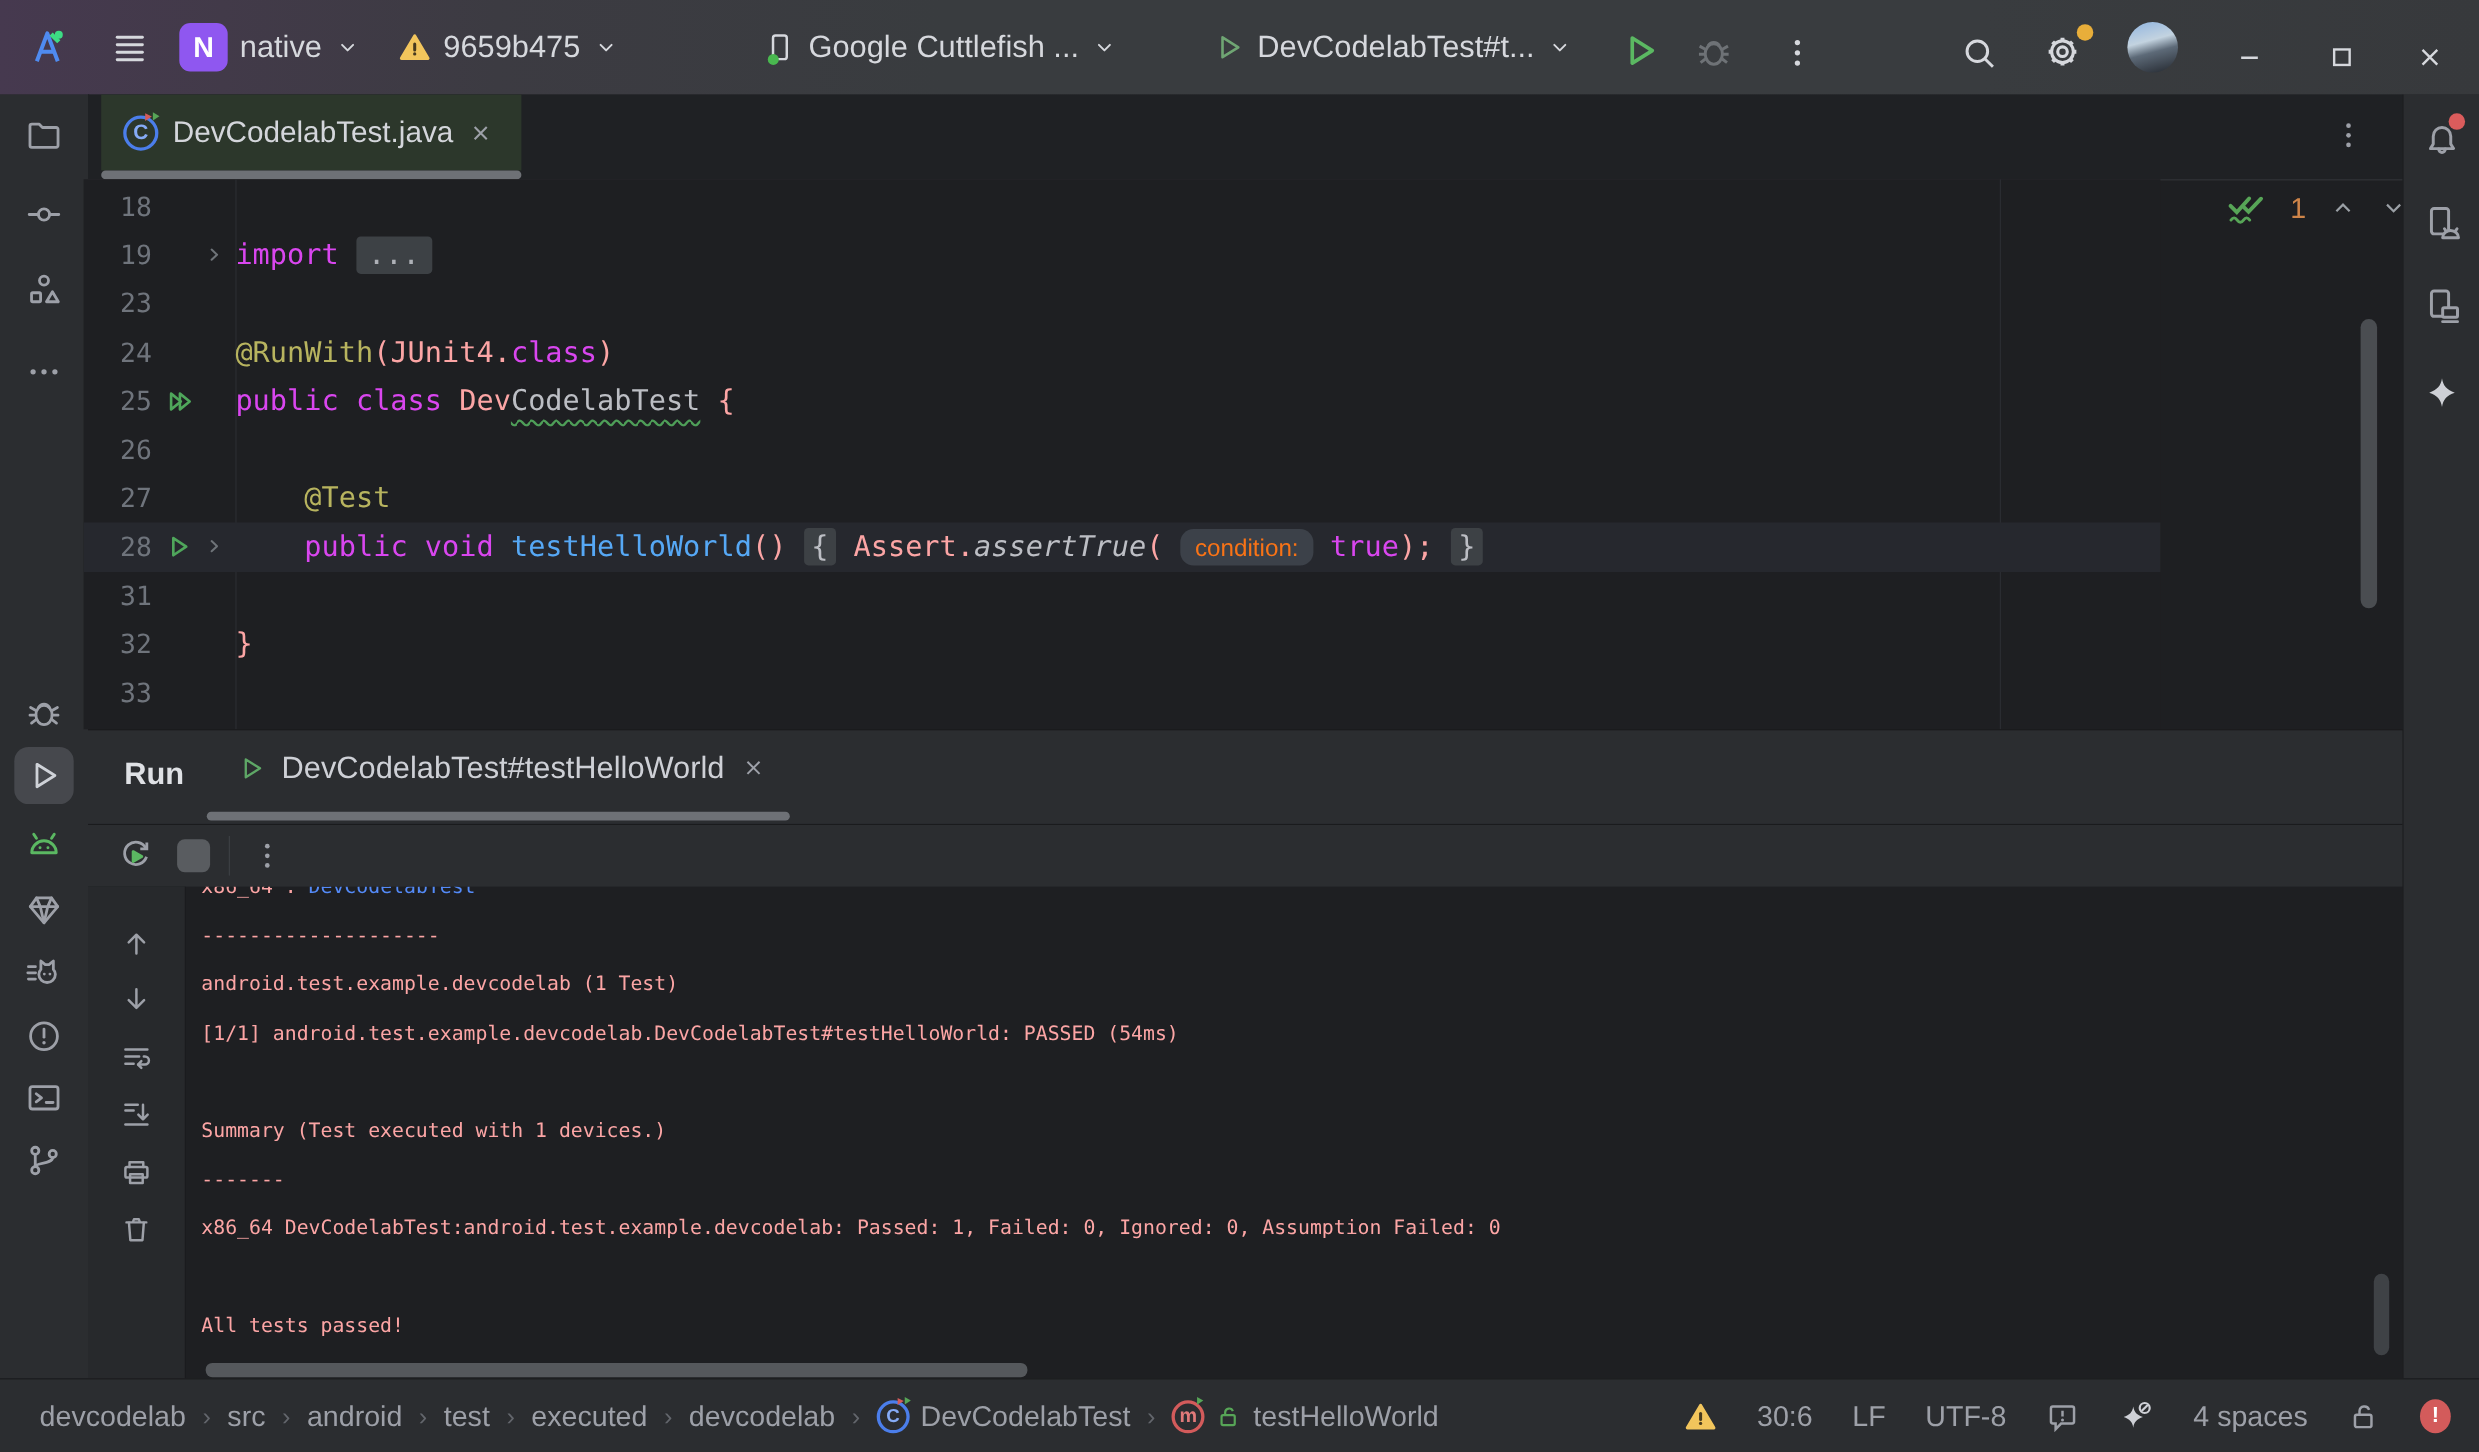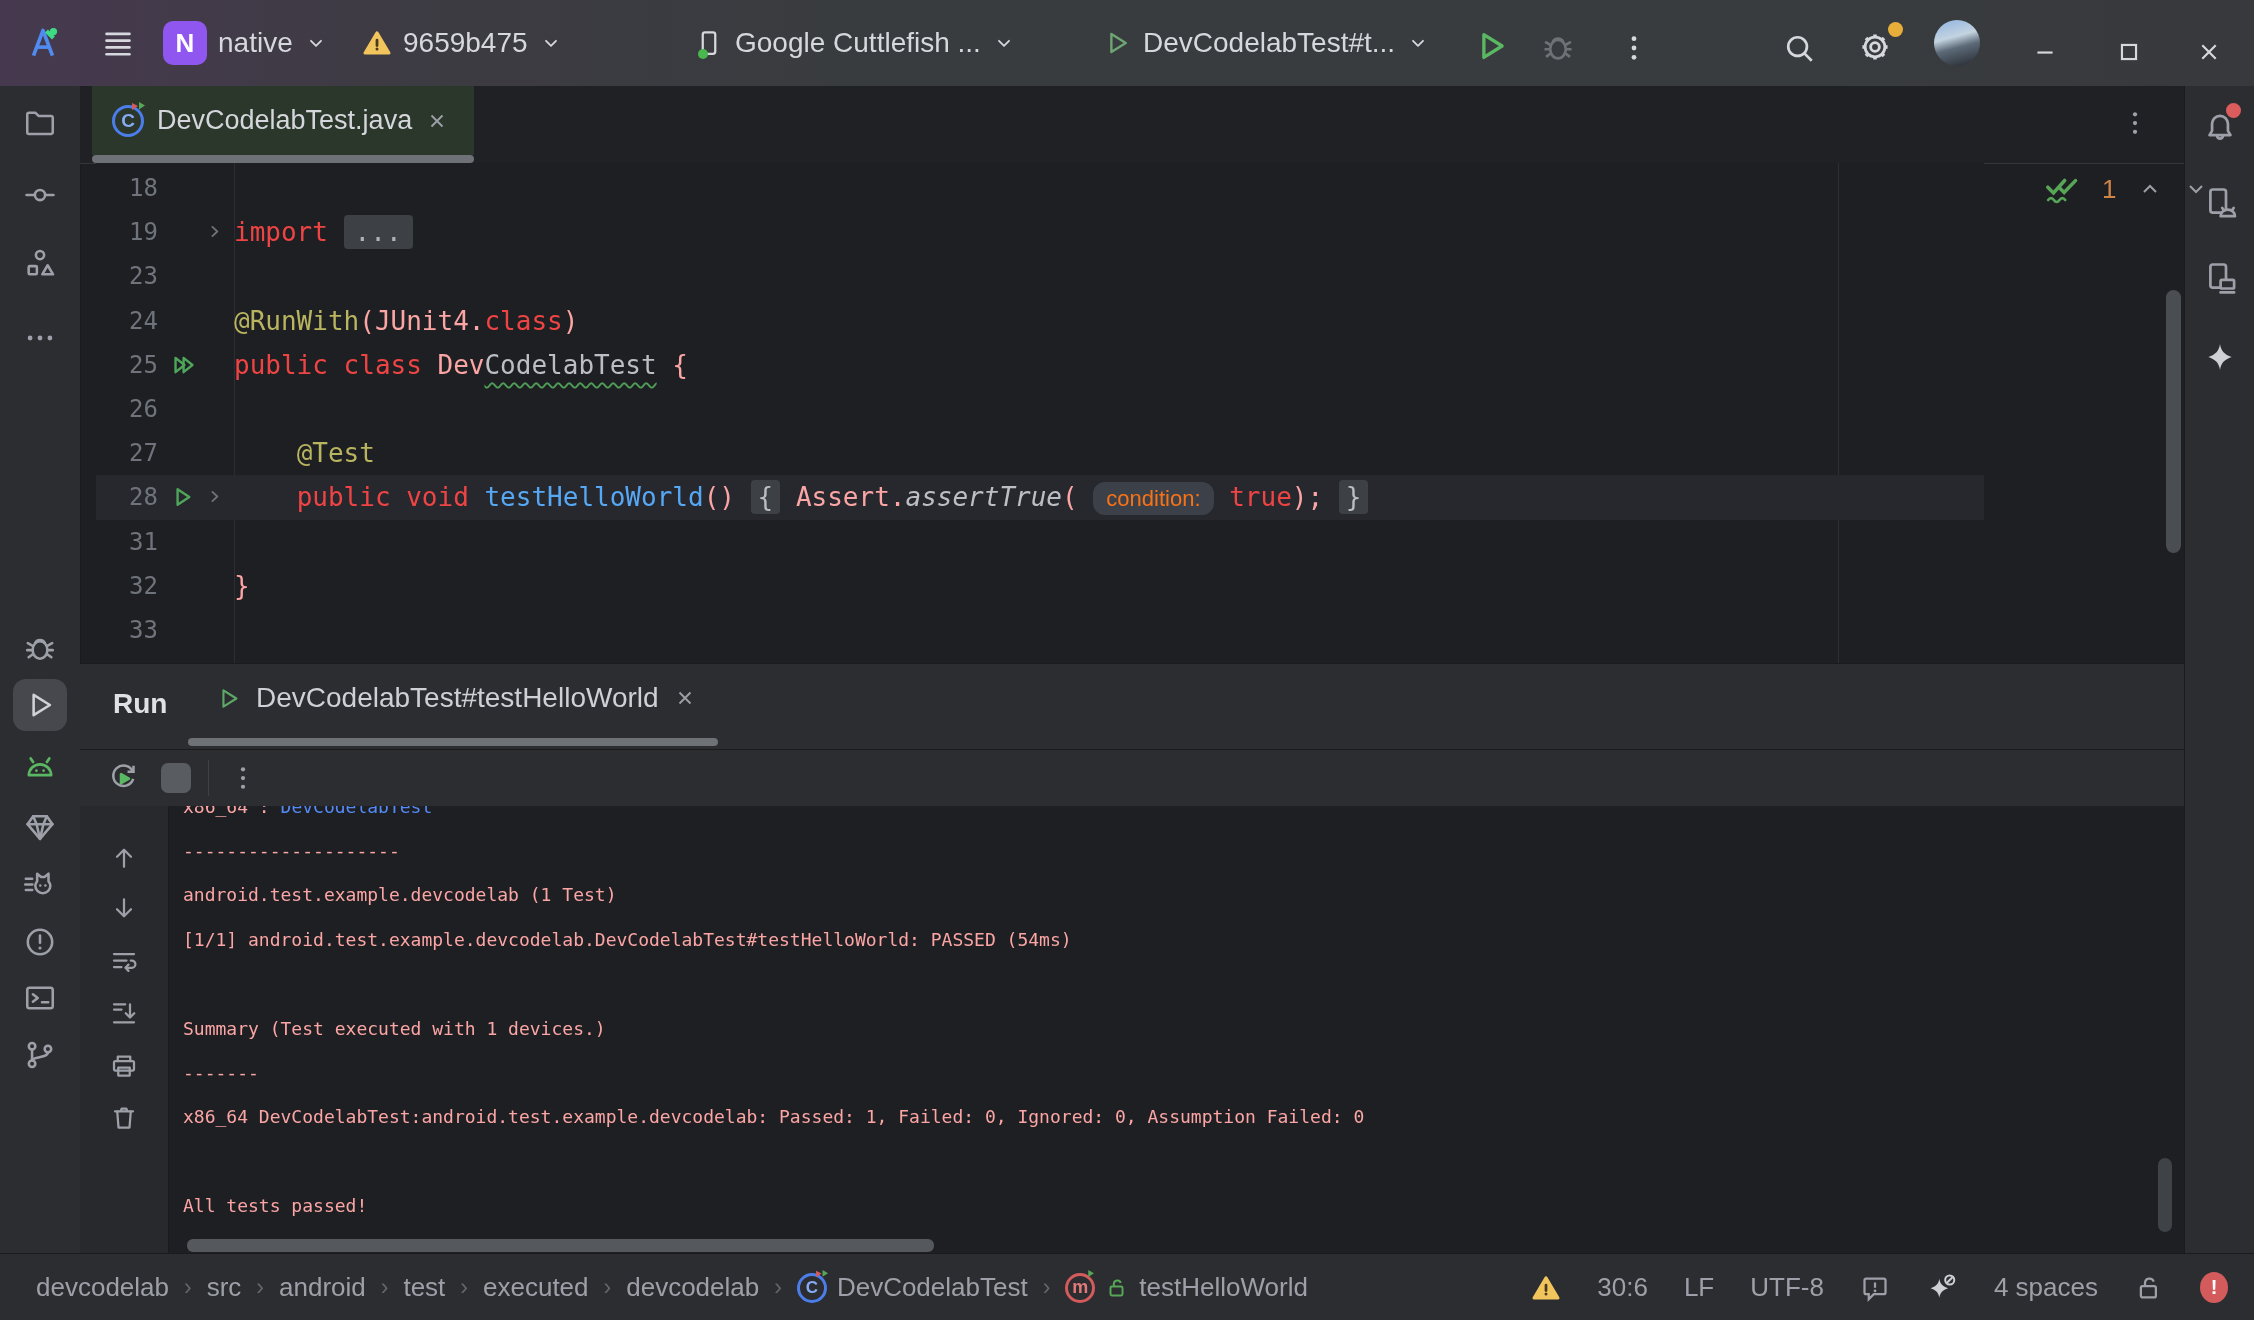--- a/index.html
+++ b/index.html
@@ -29,32 +29,32 @@
   .tab-underline{position:absolute;left:12px;top:69px;width:382px;height:8px;background:#6e7176;border-radius:4px;}
   .tabstrip-kebab{position:absolute;left:2040px;top:22px;color:#9da0a8;}
   
   .cls-ic{position:relative;width:32px;height:32px;border:3px solid #4b7eeb;border-radius:50%;box-sizing:border-box;
     display:flex;align-items:center;justify-content:center;color:#86abf5;font-weight:bold;font-size:19px;flex:none;}
   .cls-ic .marks{position:absolute;right:-6px;top:-7px;}
   .mth-ic{position:relative;width:30px;height:30px;border:3px solid #d35b5b;border-radius:50%;box-sizing:border-box;
     display:flex;align-items:center;justify-content:center;color:#e07a7a;font-weight:bold;font-size:18px;flex:none;}
   .mth-ic .marks{position:absolute;right:-6px;top:-7px;}
   
-  .editor{position:absolute;left:96px;top:163px;width:1888px;height:500px;background:#1e1f22;}
+  .editor{position:absolute;left:76px;top:163px;width:1888px;height:500px;background:#1e1f22;}
   .guide{position:absolute;left:1742px;top:0;width:1px;height:100%;background:#2c2e33;}
   .gutter-sep{position:absolute;left:138px;top:0;width:1px;height:100%;background:#2c2e33;}
   .code-lines{position:absolute;left:0;top:3px;width:100%;}
   .cl{display:flex;align-items:center;height:44.2px;font-family:"DejaVu Sans Mono",monospace;font-size:26px;color:#bcbec4;}
   .cl.cur{background:#26282e;}
   .ln{width:62px;text-align:right;font-size:24px;color:#6f747c;flex:none;}
   .gic{width:76px;height:100%;position:relative;flex:none;}
   .gic .gut-run{position:absolute;left:12px;top:9px;}
   .gic .gut-fold{position:absolute;left:48px;top:13px;}
   .ct{white-space:pre;}
-  .tk-kw{color:#ef4444;text-align:right;}
+  .tk-kw{color:#d946ef;text-align:right;}
   .tk-ann{color:#b8b45f;}
   .tk-mth{color:#56a8f5;}
   .tk-it{font-style:italic;color:#bcbec4;}
   .tk-pl{color:#fca5a5;}
   .tk-wavy{text-decoration:underline;text-decoration-style:wavy;text-decoration-color:#4e9e58;
     text-decoration-thickness:2px;text-underline-offset:8px;}
   .tk-foldbox{background:#3d4145;color:#aeb1b7;padding:2px 11px;border-radius:4px;}
   .tk-brace{background:#3d4145;padding:2px 7px;border-radius:4px;}
   .tk-hint{background:#3c4149;color:#f97316;font-family:"Liberation Sans",sans-serif;font-size:22px;
     padding:4px 13px;border-radius:12px;}

